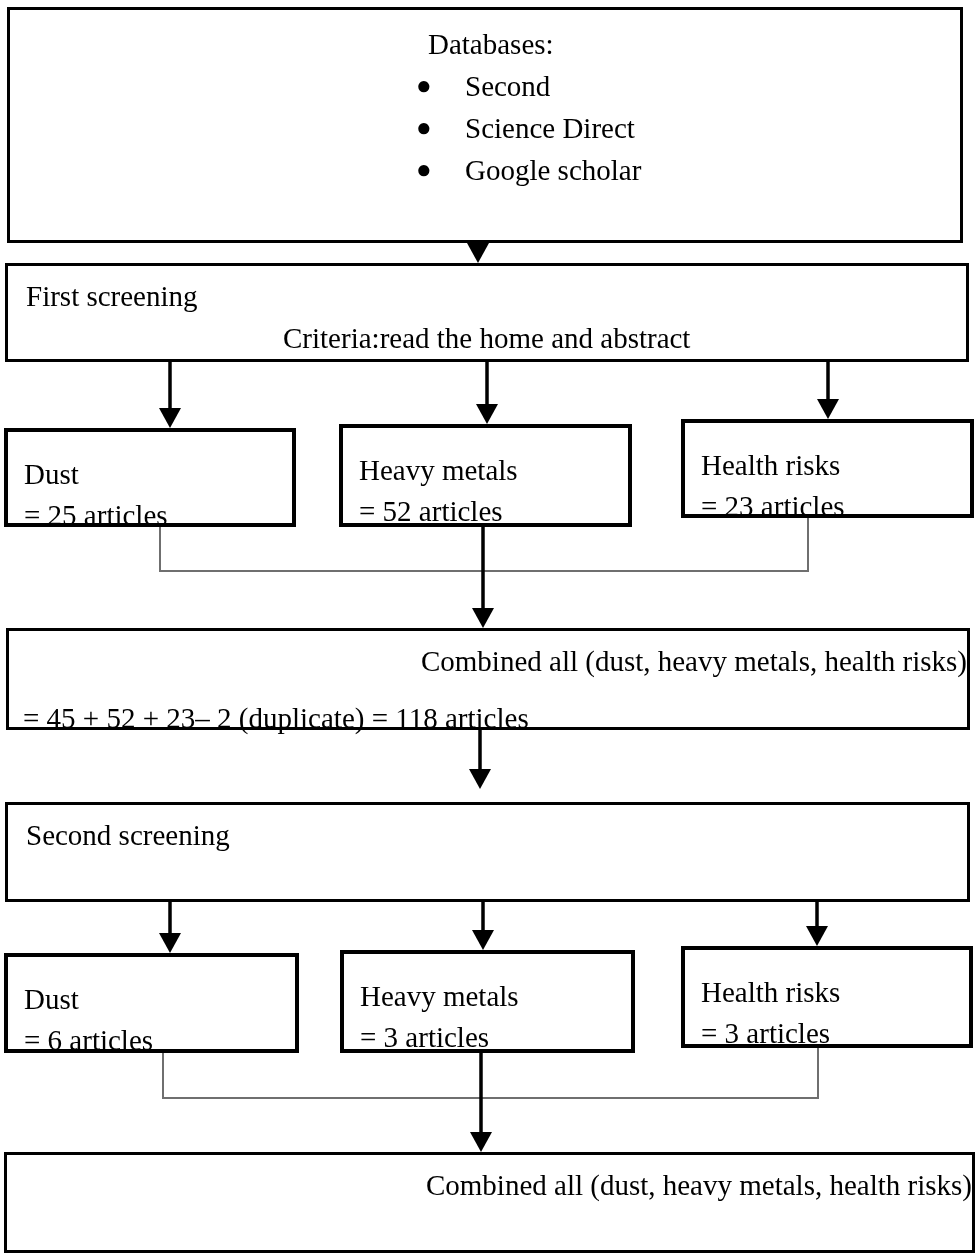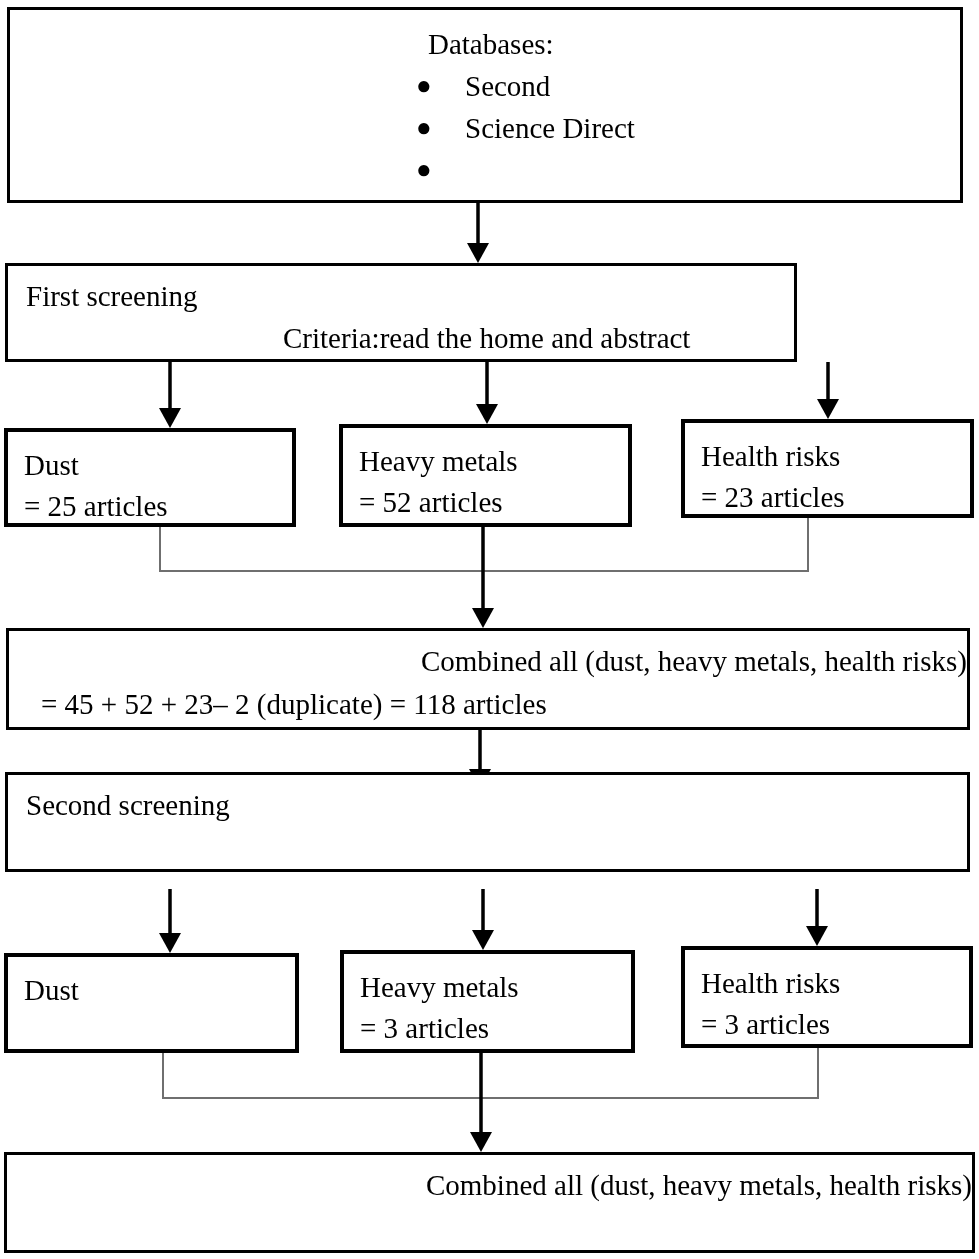--- a/index.html
+++ b/index.html
@@ -27,45 +27,45 @@
     position: absolute;
     box-sizing: border-box;
     background: #ffffff;
     border: 3px solid #000000;
     z-index: 1;
     line-height: 42px;
   }
   .box.thick { border-width: 4px; }
 
   
-  #db-box   { left: 7px;   top: 7px;    width: 956px; height: 196px; padding-top: 13px; }
+  #db-box   { left: 7px;   top: 7px;    width: 956px; height: 236px; padding-top: 13px; }
   .db-inner { margin-left: 404px; }
   .db-title { margin-left: 14px; }
   .db-item  { display: flex; align-items: center; }
   .db-bullet{ width: 49px; text-align: left; padding-left: 2px; font-size: 26px; }
 
   
-  #fs-box   { left: 5px;   top: 263px;  width: 792px; height: 99px;  padding: 9px 18px; }
+  #fs-box   { left: 5px;   top: 263px;  width: 964px; height: 99px;  padding: 9px 18px; }
   #fs-box .criteria { margin-left: 257px; }
-  #ss-box   { left: 5px;   top: 772px;  width: 965px; height: 100px; padding: 9px 18px; }
+  #ss-box   { left: 5px;   top: 802px;  width: 965px; height: 100px; padding: 9px 18px; }
   #ss-box .criteria { margin-left: 125px; }
 
   
-  .result { padding: 13px 16px; line-height: 41px; }
+  .result { padding: 22px 16px; line-height: 41px; }
   #r1a { left: 4px;   top: 428px; width: 292px; height: 99px;  }
   #r1b { left: 339px; top: 424px; width: 293px; height: 103px; }
   #r1c { left: 681px; top: 419px; width: 293px; height: 99px;  }
   #r2a { left: 4px;   top: 953px; width: 295px; height: 100px; }
   #r2b { left: 340px; top: 950px; width: 295px; height: 103px; }
   #r2c { left: 681px; top: 946px; width: 292px; height: 102px; }
 
   
   .combined { padding-top: 9px; line-height: 43px; }
   .combined .c-title { text-align: right; }
-  .combined .c-calc  { padding-left: 32px; }
+  .combined .c-calc  { padding-left: 14px; margin-top: 14px; }
   #c1 { left: 6px; top: 628px;  width: 964px; height: 102px; }
   #c2 { left: 4px; top: 1152px; width: 971px; height: 101px; }
 </style>
 </head>
 <body>
 
 <div class="canvas">
 
   <svg class="overlay" viewBox="0 0 979 1259" xmlns="http://www.w3.org/2000/svg">
 
@@ -120,20 +120,21 @@
       <div class="db-item">
         <span class="db-bullet">●</span>
         <span>Second</span>
       </div>
       <div class="db-item">
         <span class="db-bullet">●</span>
         <span>Science Direct</span>
       </div>
       <div class="db-item">
         <span class="db-bullet">●</span>
+        <span>Google scholar</span>
       </div>
     </div>
   </div>
 
   <div class="box" id="fs-box">
     <div>First screening</div>
     <div class="criteria">Criteria:read the home and abstract</div>
   </div>
 
   <div class="box thick result" id="r1a">
@@ -153,20 +154,21 @@
     <div class="c-title">Combined all (dust, heavy metals, health risks)</div>
     <div class="c-calc">= 45 + 52 + 23– 2 (duplicate) = 118 articles</div>
   </div>
 
   <div class="box" id="ss-box">
     <div>Second screening</div>
   </div>
 
   <div class="box thick result" id="r2a">
     <div>Dust</div>
+    <div>= 6 articles</div>
   </div>
   <div class="box thick result" id="r2b">
     <div>Heavy metals</div>
     <div>= 3 articles</div>
   </div>
   <div class="box thick result" id="r2c">
     <div>Health risks</div>
     <div>= 3 articles</div>
   </div>
 

